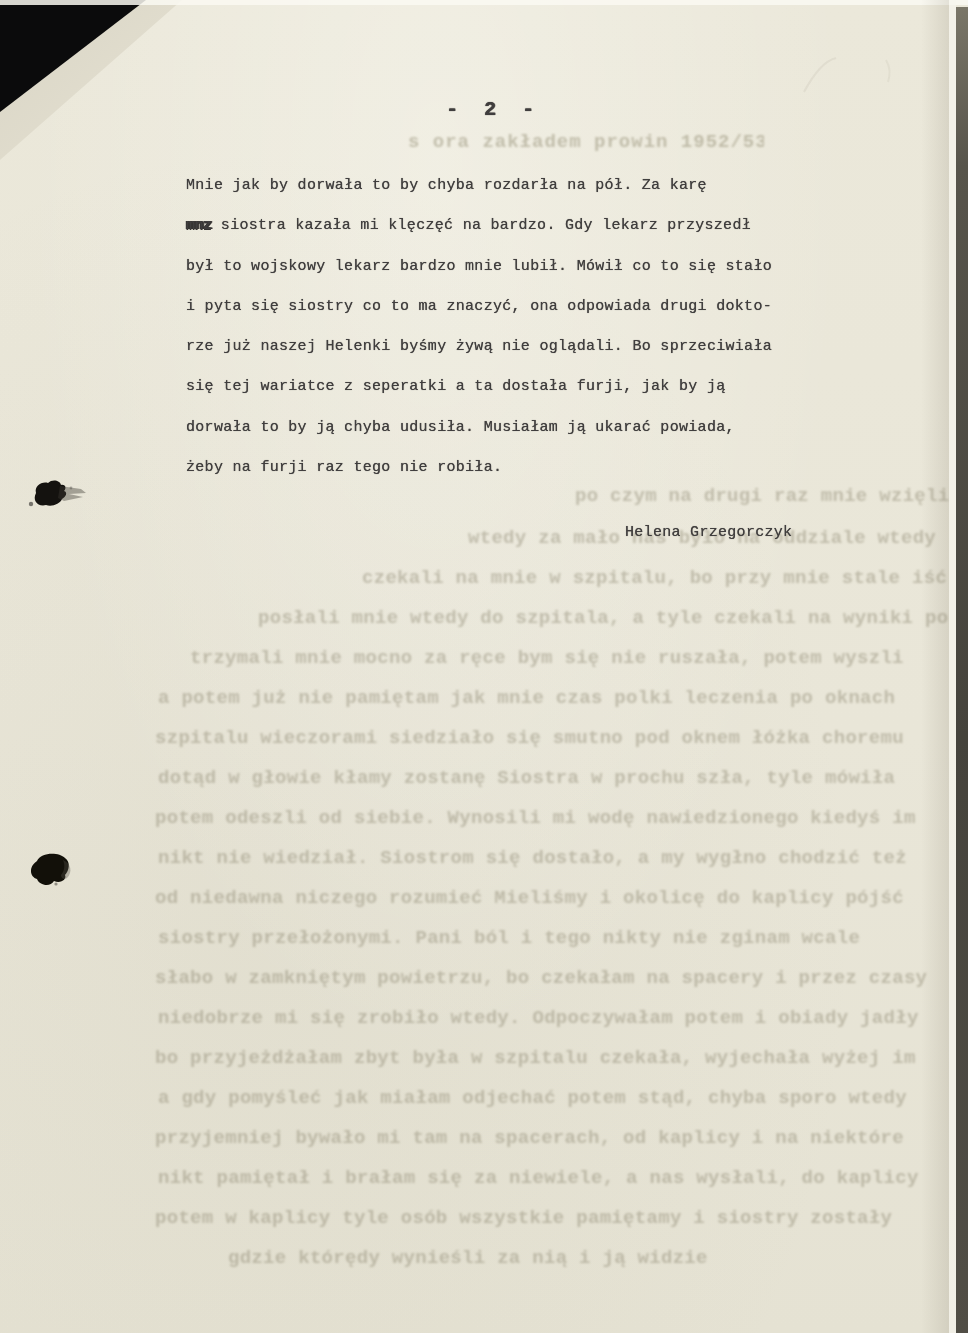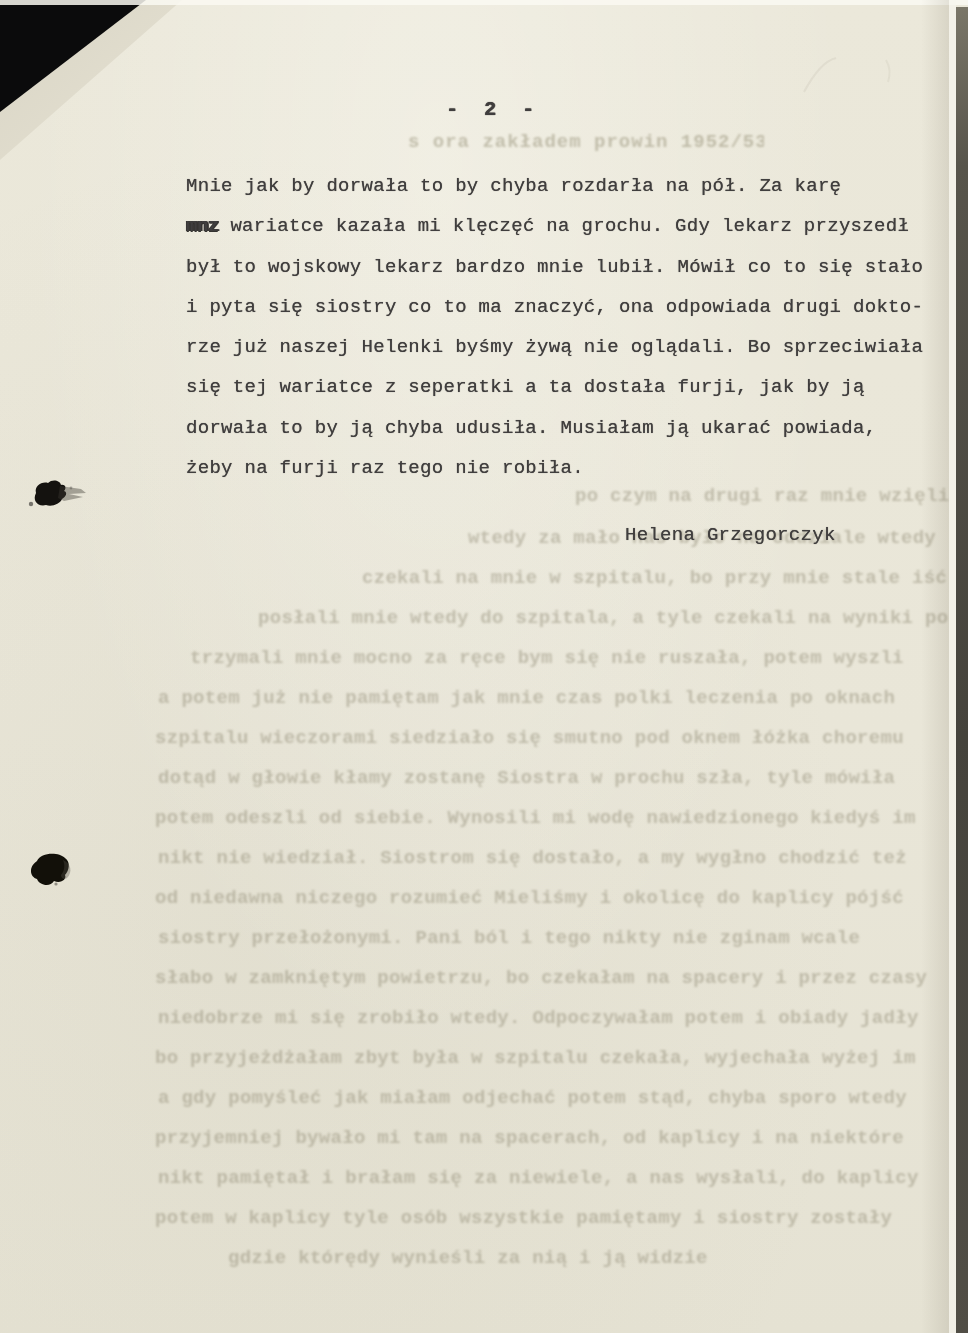--- a/index.html
+++ b/index.html
@@ -40,21 +40,21 @@
   }
   .edge-right-dark{
     position:absolute;right:0;top:7px;width:12px;height:1326px;
     background:linear-gradient(180deg,#7a7668 0%,#57544b 12%,#45433c 55%,#514e46 100%);
   }
   .pencil-mark{position:absolute;left:798px;top:52px;opacity:0.8;}
   
   .typewriter{
     color:#403e3e;
     text-shadow:0 0 0.7px rgba(52,50,48,0.85);
-    font-size:19px;letter-spacing:0.3px;white-space:nowrap;
+    font-size:15px;letter-spacing:0.3px;white-space:nowrap;
   }
   .pagenum{
     position:absolute;left:446px;top:98px;
     font-size:20px;font-weight:bold;letter-spacing:7px;
     text-shadow:0 0 1px rgba(40,38,36,0.9), 0.8px 0 0 rgba(40,38,36,0.6);
   }
   .bodytext{
     position:absolute;left:186px;top:166px;line-height:40.3px;
   }
   .tline{height:40.3px;}
@@ -107,21 +107,21 @@
   <div class="ghost" style="top:1087px;left:158px;width:788px;">a gdy pomyśleć jak miałam odjechać potem stąd, chyba sporo wtedy</div>
   <div class="ghost" style="top:1127px;left:155px;width:782px;">przyjemniej bywało mi tam na spacerach, od kaplicy i na niektóre</div>
   <div class="ghost" style="top:1167px;left:158px;width:778px;">nikt pamiętał i brałam się za niewiele, a nas wysłali, do kaplicy</div>
   <div class="ghost" style="top:1207px;left:155px;width:768px;">potem w kaplicy tyle osób wszystkie pamiętamy i siostry zostały</div>
   <div class="ghost" style="top:1247px;left:228px;width:480px;">gdzie którędy wynieśli za nią i ją widzieli.</div>
 
   <div class="pagenum typewriter">- 2 -</div>
 
   <div class="bodytext typewriter">
     <div class="tline">Mnie jak by dorwała to by chyba rozdarła na pół. Za karę</div>
-    <div class="tline"><span class="strike">mnz</span> <span>wariatce kazała mi klęczęć na grochu. Gdy lekarz przyszedł</span></div>
+    <div class="tline"><span class="strike">mnz</span> <span>siostra kazała mi klęczęć na bardzo. Gdy lekarz przyszedł</span></div>
     <div class="tline">był to wojskowy lekarz bardzo mnie lubił. Mówił co to się stało</div>
     <div class="tline">i pyta się siostry co to ma znaczyć, ona odpowiada drugi dokto-</div>
     <div class="tline">rze już naszej Helenki byśmy żywą nie oglądali. Bo sprzeciwiała</div>
     <div class="tline">się tej wariatce z seperatki a ta dostała furji, jak by ją</div>
     <div class="tline">dorwała to by ją chyba udusiła. Musiałam ją ukarać powiada,</div>
     <div class="tline">żeby na furji raz tego nie robiła.</div>
   </div>
 
   <div class="signature typewriter">Helena Grzegorczyk</div>
 

